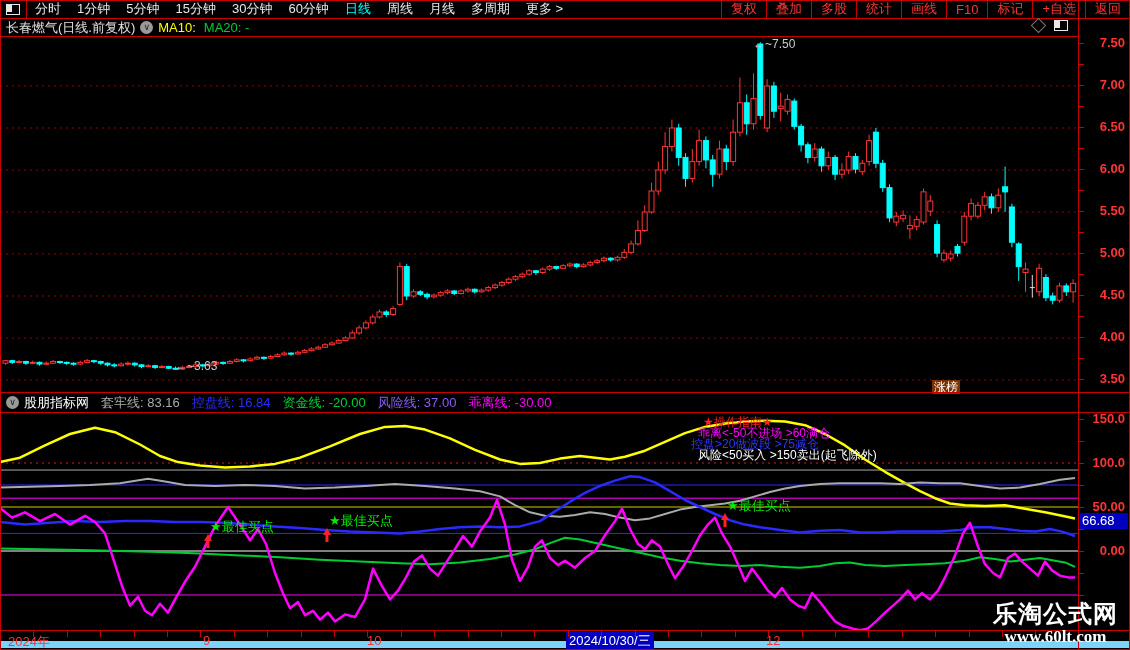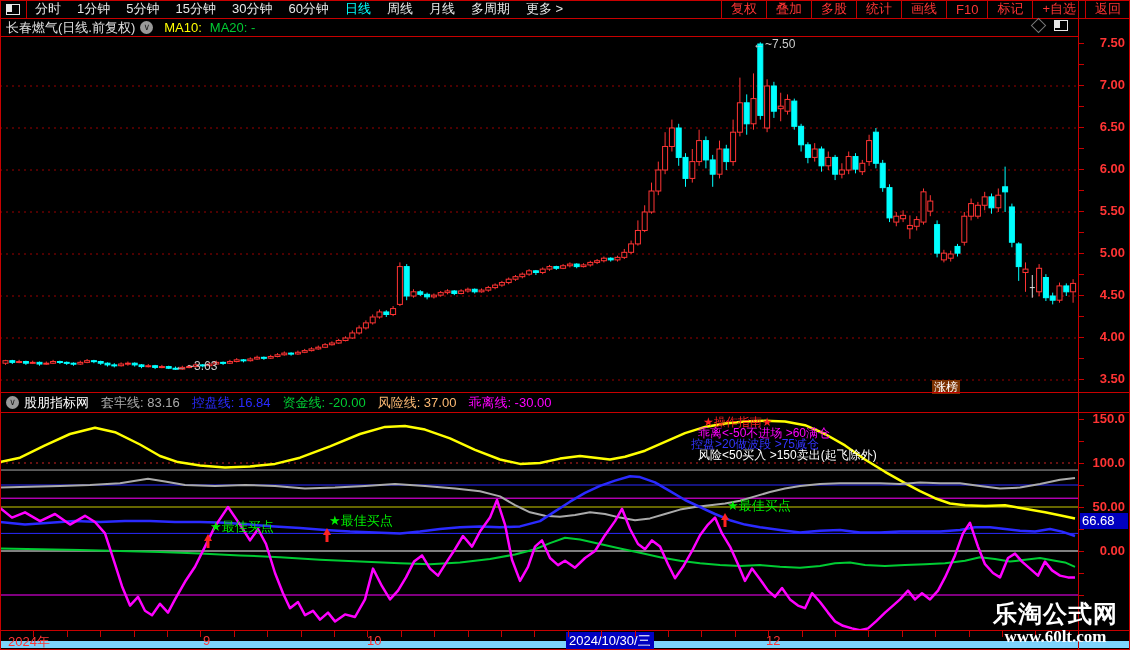--- a/index.html
+++ b/index.html
@@ -16,21 +16,21 @@
   .tb-item{color:#e8e8e8;font-size:13px;padding:16px 8px;white-space:nowrap;cursor:default;}
   .tb-item.active{color:#00ffff;}
   #tb-right{margin-left:auto;display:flex;height:18px;align-items:center;padding-left:12px;}
   .tb-btn{color:#ff3434;font-size:13px;padding:0 9px;border-left:1px solid #c80000;height:18px;
           display:flex;align-items:center;white-space:nowrap;}
   
   #titlebar{position:absolute;left:0;top:19px;width:1130px;height:17px;display:flex;align-items:center;font-size:13px;}
   #title{color:#e0e0e0;margin-left:6px;}
   .circ-icon{width:13px;height:13px;border-radius:50%;background:#9a9a9a;color:#1a1a1a;font-size:9px;line-height:13px;
              text-align:center;margin:0 5px;display:inline-block;}
-  #ma10{color:#ffff00;margin-left:6px;}
+  #ma10{color:#ffff00;margin-left:0;}
   #ma20{color:#00cc33;margin-left:8px;}
   #tb-icons{position:absolute;right:62px;top:1px;display:flex;gap:10px;align-items:center;}
   .diamond{width:9px;height:9px;border:1px solid #777;transform:rotate(45deg);}
   
   #main-chart{position:absolute;left:0;top:36px;width:1078px;height:357px;border-top:1px solid #c80000;overflow:hidden;}
   #badge{position:absolute;font-size:12px;color:#fff;background:#7b3000;padding:0 2px;line-height:14px;}
   #right-axis{position:absolute;left:1078px;top:0;width:51px;height:650px;border-left:1px solid #c80000;z-index:5;}
   .axis-label{position:absolute;right:5px;color:#ff3434;font-size:13px;font-weight:600;}
   .tick{position:absolute;left:0;width:5px;height:1px;background:#c80000;}
   #val-marker{position:absolute;left:1px;width:46px;background:#0000c0;color:#fff;font-size:13px;text-align:left;
@@ -473,21 +473,21 @@
     <div class="tick" style="top: 441px;"></div>
     <div class="tick" style="top: 419px;"></div>
   </div>
 
 <div id="ind-header">
   <span class="circ-icon" style="margin-left:6px">∨</span>
 <span class="seg" style="color: rgb(255, 255, 255);">股朋指标网</span>
     <span class="seg" style="color: rgb(170, 170, 170);">套牢线: 83.16</span>
     <span class="seg" style="color: rgb(42, 42, 255);">控盘线: 16.84</span>
     <span class="seg" style="color: rgb(0, 204, 51);">资金线: -20.00</span>
-    <span class="seg" style="color: #fdba74;">风险线: 37.00</span>
+    <span class="seg" style="color: #8b5cf6;">风险线: 37.00</span>
     <span class="seg" style="color: rgb(255, 0, 255);">乖离线: -30.00</span>
   </div>
 
 <div id="ind-panel">
   <svg id="ind-svg" width="1078" height="217">
       <line x1="0" x2="1078" y1="50" y2="50" stroke="#cc2222" stroke-width="1" stroke-dasharray="2,4"></line>
       <line x1="0" x2="1078" y1="57.040000000000006" y2="57.040000000000006" stroke="#aaaaaa" stroke-width="1" stroke-dasharray="none"></line>
       <line x1="0" x2="1078" y1="72" y2="72" stroke="#2a2aff" stroke-width="1" stroke-dasharray="none"></line>
       <line x1="0" x2="1078" y1="85.2" y2="85.2" stroke="#ff00ff" stroke-width="1" stroke-dasharray="none"></line>
       <line x1="0" x2="1078" y1="94" y2="94" stroke="#cccc00" stroke-width="1" stroke-dasharray="none"></line>

